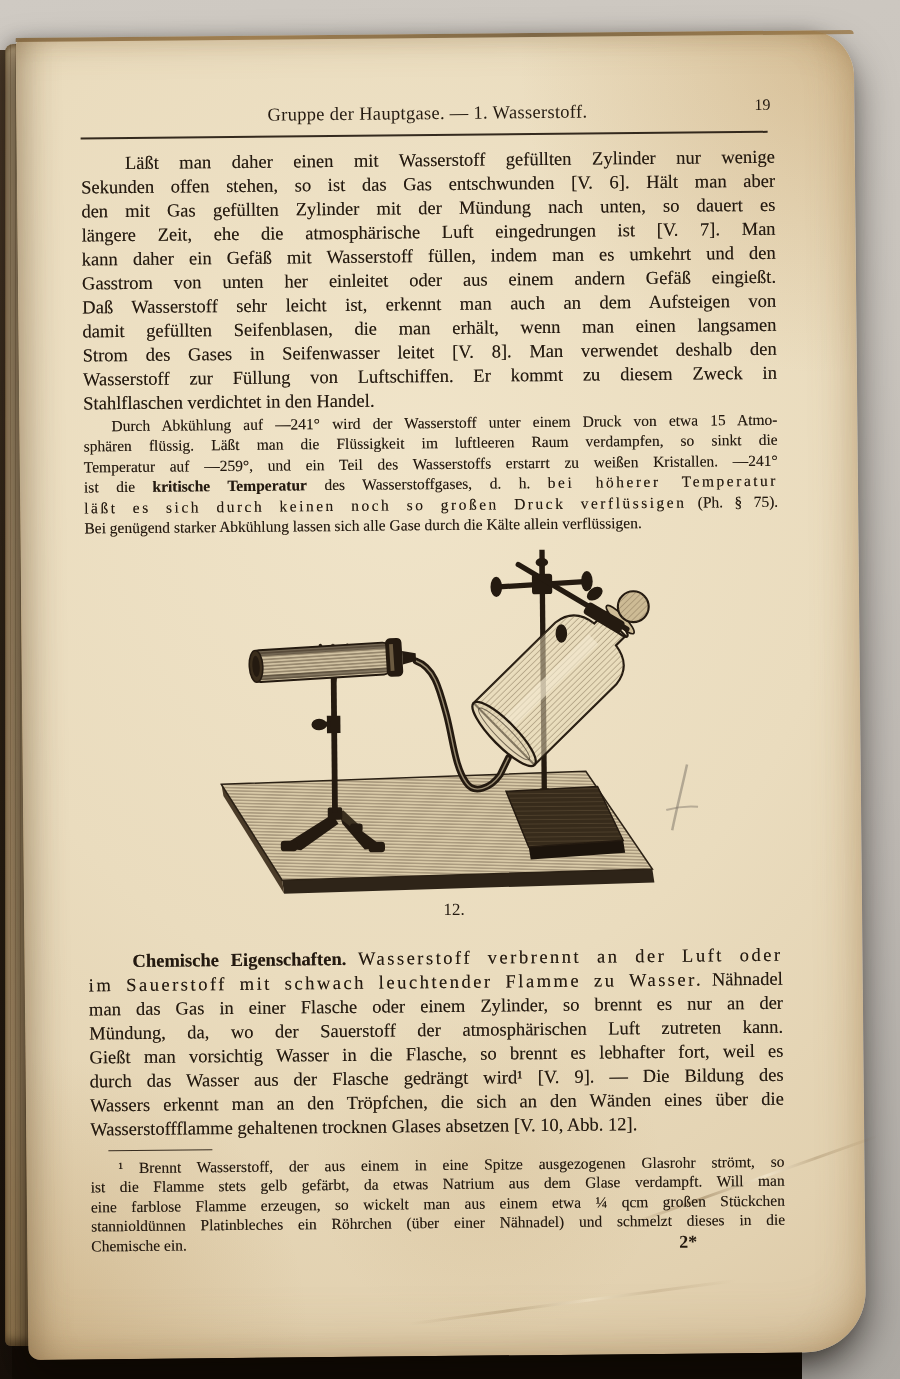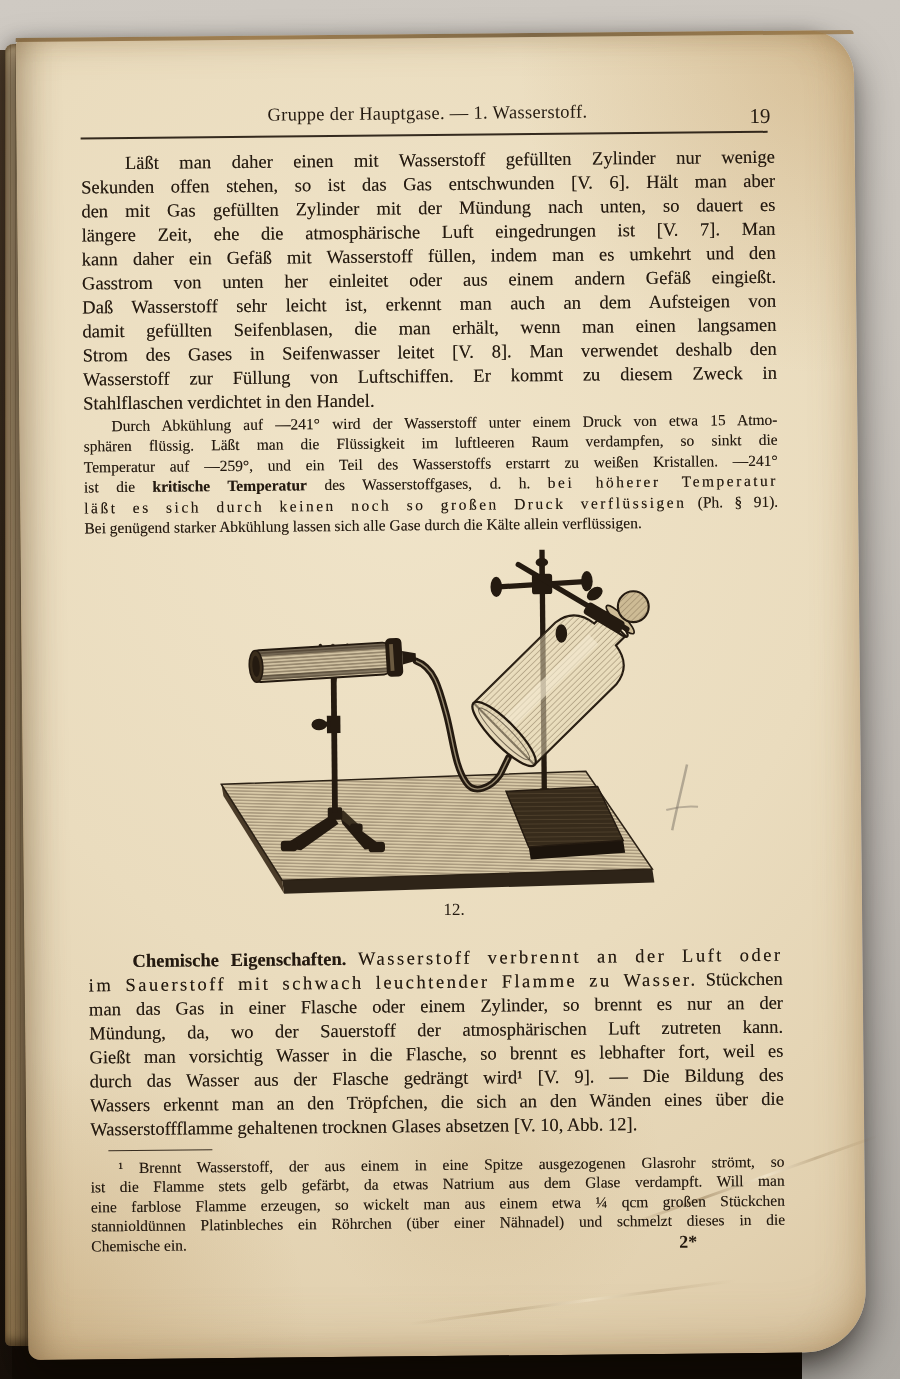--- a/index.html
+++ b/index.html
@@ -56,21 +56,21 @@
     border-radius:8px 46px 0 0;
     background:linear-gradient(90deg,#7c5f37,#936f3e 28%,#6a5230 62%,#9a7847 100%);
   }
   .crease{position:absolute;z-index:4;background:linear-gradient(90deg,rgba(0,0,0,0),rgba(118,88,48,.38) 30%,rgba(250,241,218,.55) 55%,rgba(118,88,48,.25) 75%,rgba(0,0,0,0));height:3px;}
   .crease.c1{left:592px;top:1148px;width:268px;transform:rotate(-19deg);}
   .crease.c2{left:380px;top:1268px;width:330px;transform:rotate(-7deg);opacity:.6;}
   
   .column{position:absolute;left:64px;top:0;width:694px;height:100%;color:var(--ink);z-index:5;}
   .column .block{position:absolute;left:0;width:100%;}
   .running-title{top:69px;text-align:center;font-size:18.5px;letter-spacing:.3px;}
-  .page-number{position:absolute;top:73px;right:4px;font-size:21px;}
+  .page-number{position:absolute;top:65px;right:4px;font-size:16px;}
   .header-rule{position:absolute;top:100px;left:0;width:99%;border-top:2.6px solid var(--ink);opacity:.92;}
   .bodytext{font-size:18.5px;line-height:24px;text-shadow:0 0 .5px rgba(36,26,16,.55);}
   .para1{top:114px;}
   .smalltext{font-size:15.5px;line-height:20.4px;text-shadow:0 0 .4px rgba(36,26,16,.5);}
   .small1{top:379px;}
   .para3{top:912px;}
   .footnote{top:1121px;line-height:19.4px;}
   .footnote-rule{position:absolute;top:1113px;left:18px;width:104px;border-top:1.7px solid var(--ink);opacity:.9;}
   .signature{top:1200px;text-align:right;padding-right:88px;box-sizing:border-box;font-size:18px;font-weight:bold;}
   .line{text-align:justify;text-align-last:justify;}
@@ -114,21 +114,21 @@
           <div class="line"><span>Strom des Gases in Seifenwasser leitet [V. 8].  Man verwendet deshalb den</span></div>
           <div class="line"><span>Wasserstoff zur Füllung von Luftschiffen.  Er kommt zu diesem Zweck in</span></div>
           <div class="line last"><span>Stahlflaschen verdichtet in den Handel.</span></div>
         </div>
 
       <div class="block smalltext small1">
           <div class="line indent"><span>Durch Abkühlung auf —241° wird der Wasserstoff unter einem Druck von etwa 15 Atmo-</span></div>
           <div class="line"><span>sphären flüssig.  Läßt man die Flüssigkeit im luftleeren Raum verdampfen, so sinkt die</span></div>
           <div class="line"><span>Temperatur auf —259°, und ein Teil des Wasserstoffs erstarrt zu weißen Kristallen.  —241°</span></div>
           <div class="line"><span>ist die </span><span class="run-b">kritische Temperatur</span><span> des Wasserstoffgases, d. h. </span><span class="run-sp">bei höherer Temperatur</span></div>
-          <div class="line"><span class="run-sp">läßt es sich durch keinen noch so großen Druck verflüssigen</span><span> (Ph. § 91).</span></div>
+          <div class="line"><span class="run-sp">läßt es sich durch keinen noch so großen Druck verflüssigen</span><span> (Ph. § 75).</span></div>
           <div class="line last"><span>Bei genügend starker Abkühlung lassen sich alle Gase durch die Kälte allein verflüssigen.</span></div>
         </div>
 
       <svg class="figure-svg" viewBox="0 0 540 365" xmlns="http://www.w3.org/2000/svg">
         <defs>
           <pattern id="hb" width="5" height="3.2" patternUnits="userSpaceOnUse" patternTransform="rotate(2)">
             <rect width="5" height="3.2" fill="#d9caa8"></rect>
             <path d="M0,1.6 H5" stroke="#776750" stroke-width="0.9"></path>
           </pattern>
           <pattern id="glass" width="4.5" height="4.5" patternUnits="userSpaceOnUse">
@@ -221,21 +221,21 @@
         <g>
           <path d="M513,230 C508,252 501,279 497,298" stroke="#7a7265" stroke-width="2.6" opacity=".5" fill="none"></path>
           <path d="M491,277 C502,274 513,273 524,274" stroke="#7a7265" stroke-width="2.2" opacity=".45" fill="none"></path>
         </g>
       </svg>
 
       <div class="figure-caption">12.</div>
 
       <div class="block bodytext para3">
           <div class="line indent"><span class="run-b">Chemische Eigenschaften.</span><span>  </span><span class="run-sp">Wasserstoff verbrennt an der Luft oder</span></div>
-          <div class="line"><span class="run-sp">im Sauerstoff mit schwach leuchtender Flamme zu Wasser.</span><span>  Stückchen</span></div>
+          <div class="line"><span class="run-sp">im Sauerstoff mit schwach leuchtender Flamme zu Wasser.</span><span>  Nähnadel</span></div>
           <div class="line"><span>man das Gas in einer Flasche oder einem Zylinder, so brennt es nur an der</span></div>
           <div class="line"><span>Mündung, da, wo der Sauerstoff der atmosphärischen Luft zutreten kann.</span></div>
           <div class="line"><span>Gießt man vorsichtig Wasser in die Flasche, so brennt es lebhafter fort, weil es</span></div>
           <div class="line"><span>durch das Wasser aus der Flasche gedrängt wird¹ [V. 9]. — Die Bildung des</span></div>
           <div class="line"><span>Wassers erkennt man an den Tröpfchen, die sich an den Wänden eines über die</span></div>
           <div class="line last"><span>Wasserstoffflamme gehaltenen trocknen Glases absetzen [V. 10, Abb. 12].</span></div>
         </div>
 
       <div class="footnote-rule"></div>
       <div class="block smalltext footnote">

